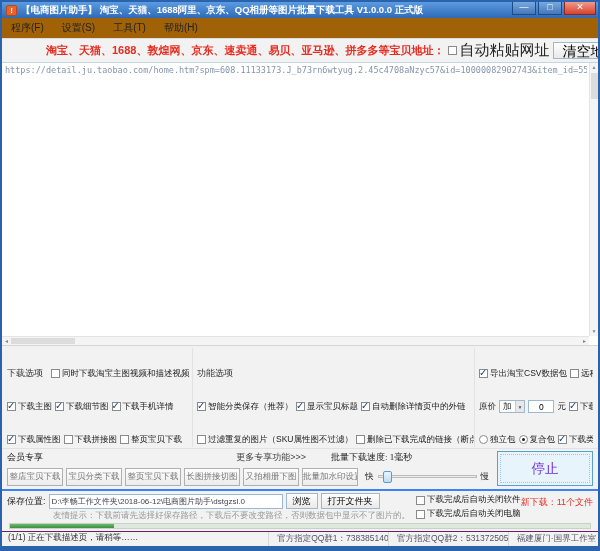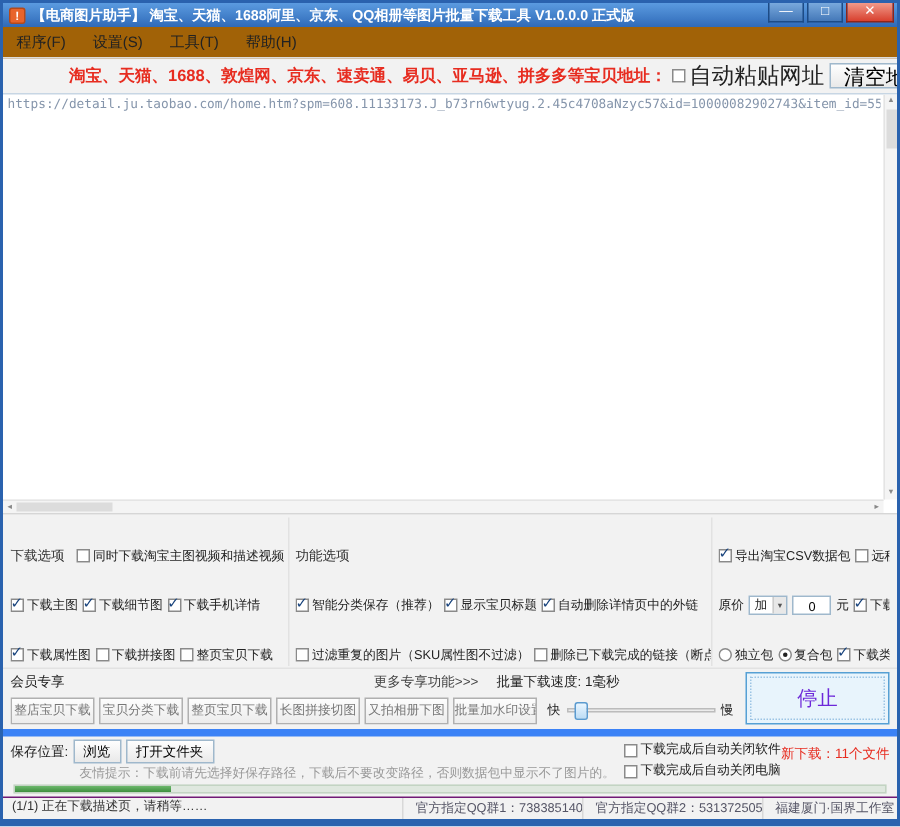--- a/index.html
+++ b/index.html
@@ -49,25 +49,25 @@
   .c1{width:185px;}
   .c2{width:282px;border-left:1px solid #e2e2e2;padding-left:4px;}
   .c3{flex:1;border-left:1px solid #e2e2e2;padding-left:4px;}
   .opt-line{height:15px;display:flex;align-items:center;gap:3px;white-space:nowrap;overflow:hidden;font-size:8.5px;margin-top:18px;}
   .sec-title{font-size:9px;color:#333;margin-right:5px;}
   .select{display:inline-flex;align-items:stretch;border:1px solid #9fb8cc;background:#fff;height:13px;font-size:8.5px;}
   .select .selval{padding:0 3px;line-height:11px;}
   .select .dd{background:#e8e8e8;border-left:1px solid #ccc;font-size:5px;padding:0 2px;display:flex;align-items:center;color:#555;}
   input.mini{width:26px;height:13px;border:1px solid #9fb8cc;font-size:8.5px;text-align:center;padding:0;font-family:inherit;}
   
-  .vip{flex:none;display:flex;padding:2px 5px 3px;align-items:stretch;border-bottom:5px solid #3b82f6;}
+  .vip{flex:none;display:flex;padding:2px 5px 3px;align-items:stretch;border-bottom:2px solid #3b82f6;}
   .vip-left{flex:1;display:flex;flex-direction:column;gap:3px;overflow:hidden;}
   .vip-head{display:flex;align-items:center;font-size:9px;height:13px;white-space:nowrap;}
   .more-link{margin-left:auto;color:#444;}
-  .speed-label{width:158px;margin-left:12px;}
+  .speed-label{width:158px;margin-left:25px;font-family:Liberation Serif, serif;}
   .vip-ctl{display:flex;align-items:center;gap:3px;height:19px;white-space:nowrap;}
   .vbtn{width:56px;height:18px;font-size:8.5px;color:#777;background:linear-gradient(#fdfdfd,#ececec);
         border:1px solid #b0b0b0;padding:0;white-space:nowrap;overflow:hidden;font-family:inherit;}
   .slider{display:flex;align-items:center;gap:4px;margin-left:4px;font-size:8.5px;flex:1;}
   .track{position:relative;flex:1;height:3px;background:#ececec;border:1px solid #bcbcbc;}
   .thumb{position:absolute;left:4px;top:-5px;width:9px;height:12px;background:linear-gradient(#eaf6ff,#bcdcf5);
          border:1px solid #5b9bd0;border-radius:2px;}
   .stop{width:96px;margin-left:8px;background:#e8f4fc;border:1px solid #56a0d4;font-size:13.5px;color:#6d28d9;
         font-family:inherit;outline:1px dotted #9cc4e4;outline-offset:-4px;}
   
@@ -268,20 +268,21 @@
         </span>
       </div>
     </div>
     <button class="stop">停止</button>
   </div>
 
   <div class="bottom">
     <div class="bottom-left">
       <div class="save-line">
         <span>保存位置:</span>
+        <input class="path-input" value="D:\李畅工作文件夹\2018-06-12\电商图片助手\dstgzsl.0" style="">
         <button class="sbtn">浏览</button>
         <button class="sbtn">打开文件夹</button>
       </div>
       <div class="tip-line">友情提示：下载前请先选择好保存路径，下载后不要改变路径，否则数据包中显示不了图片的。</div>
     </div>
     <div class="bottom-mid">
       <label class="cbw">
           <span class="cb"></span>
           <span>下载完成后自动关闭软件</span>
         </label>

